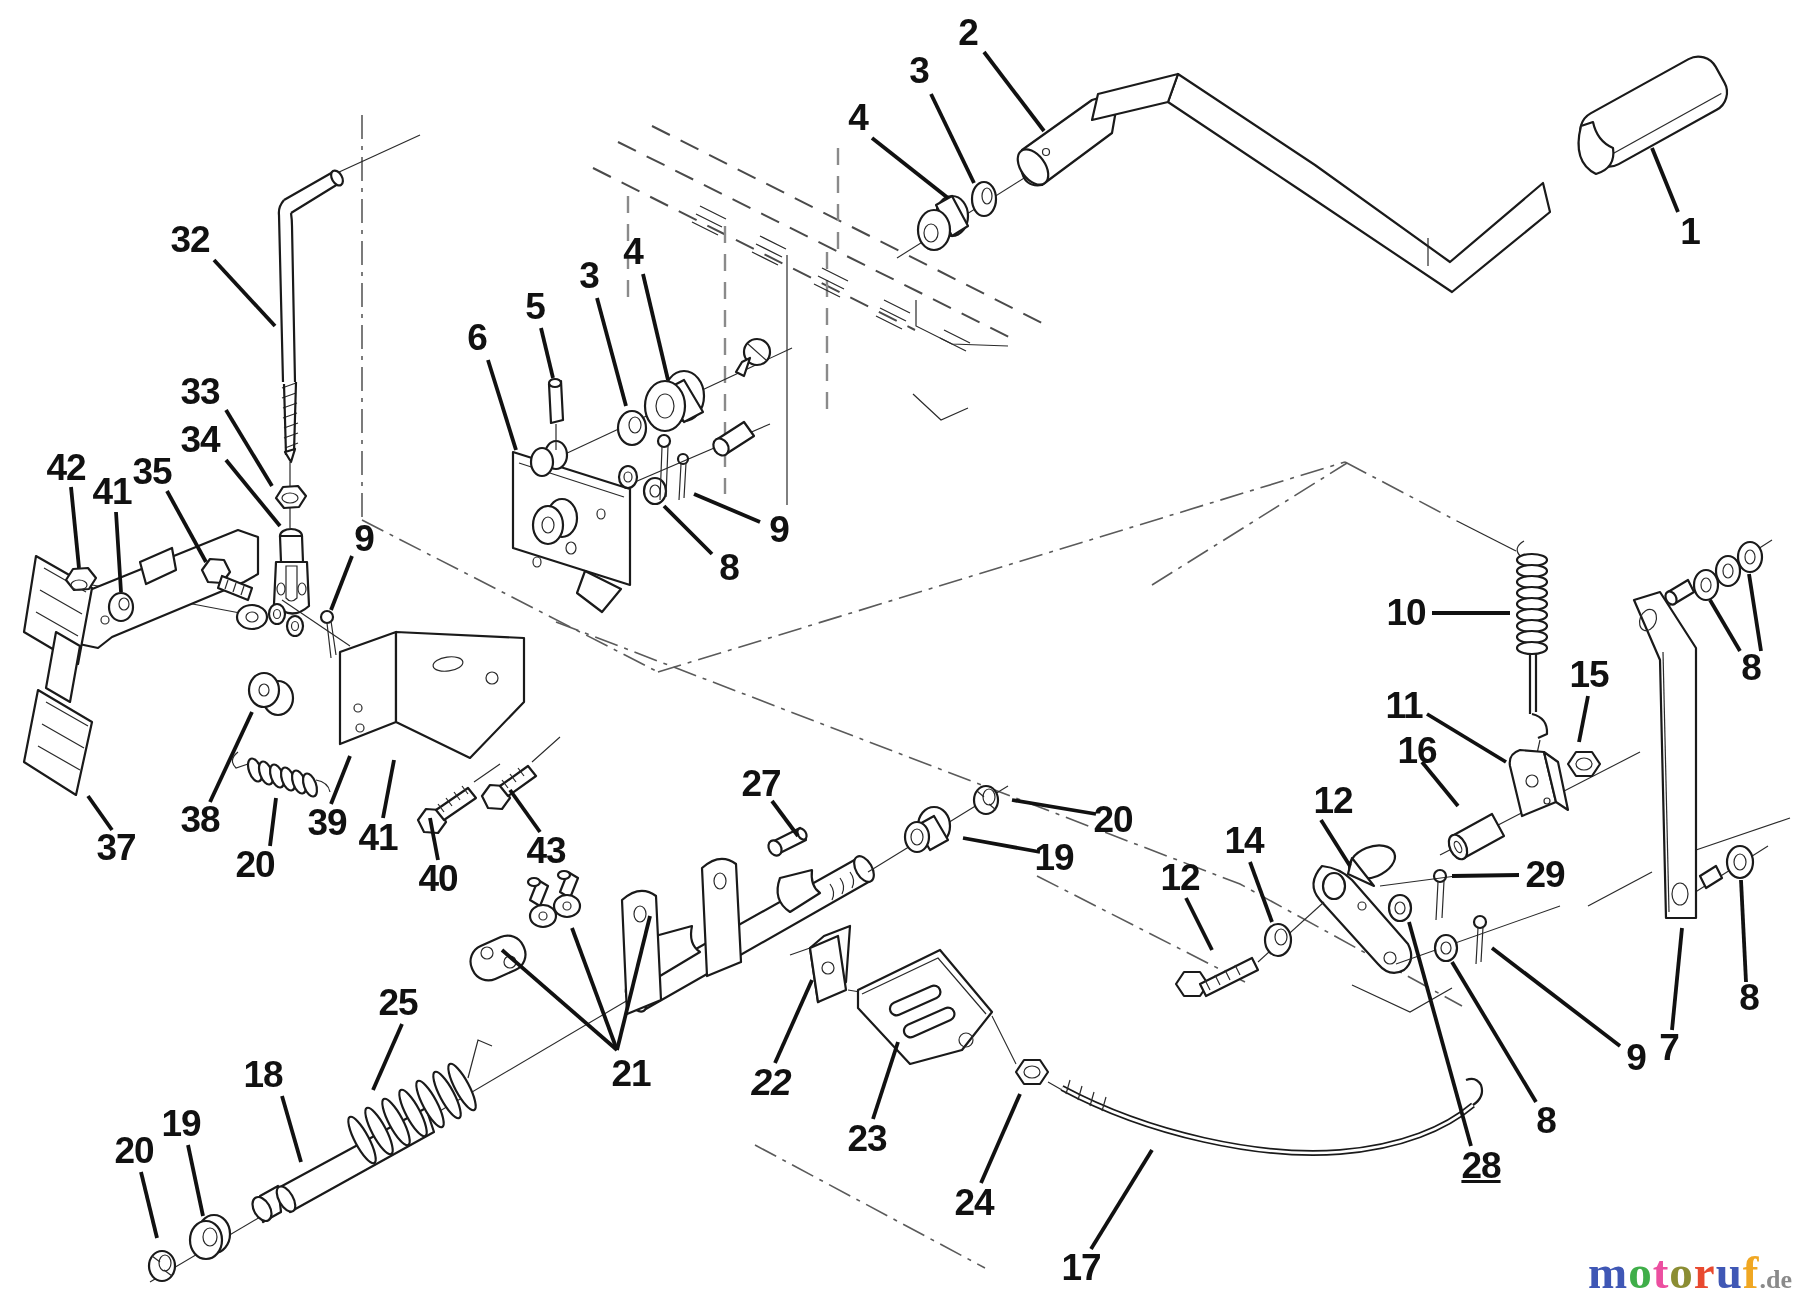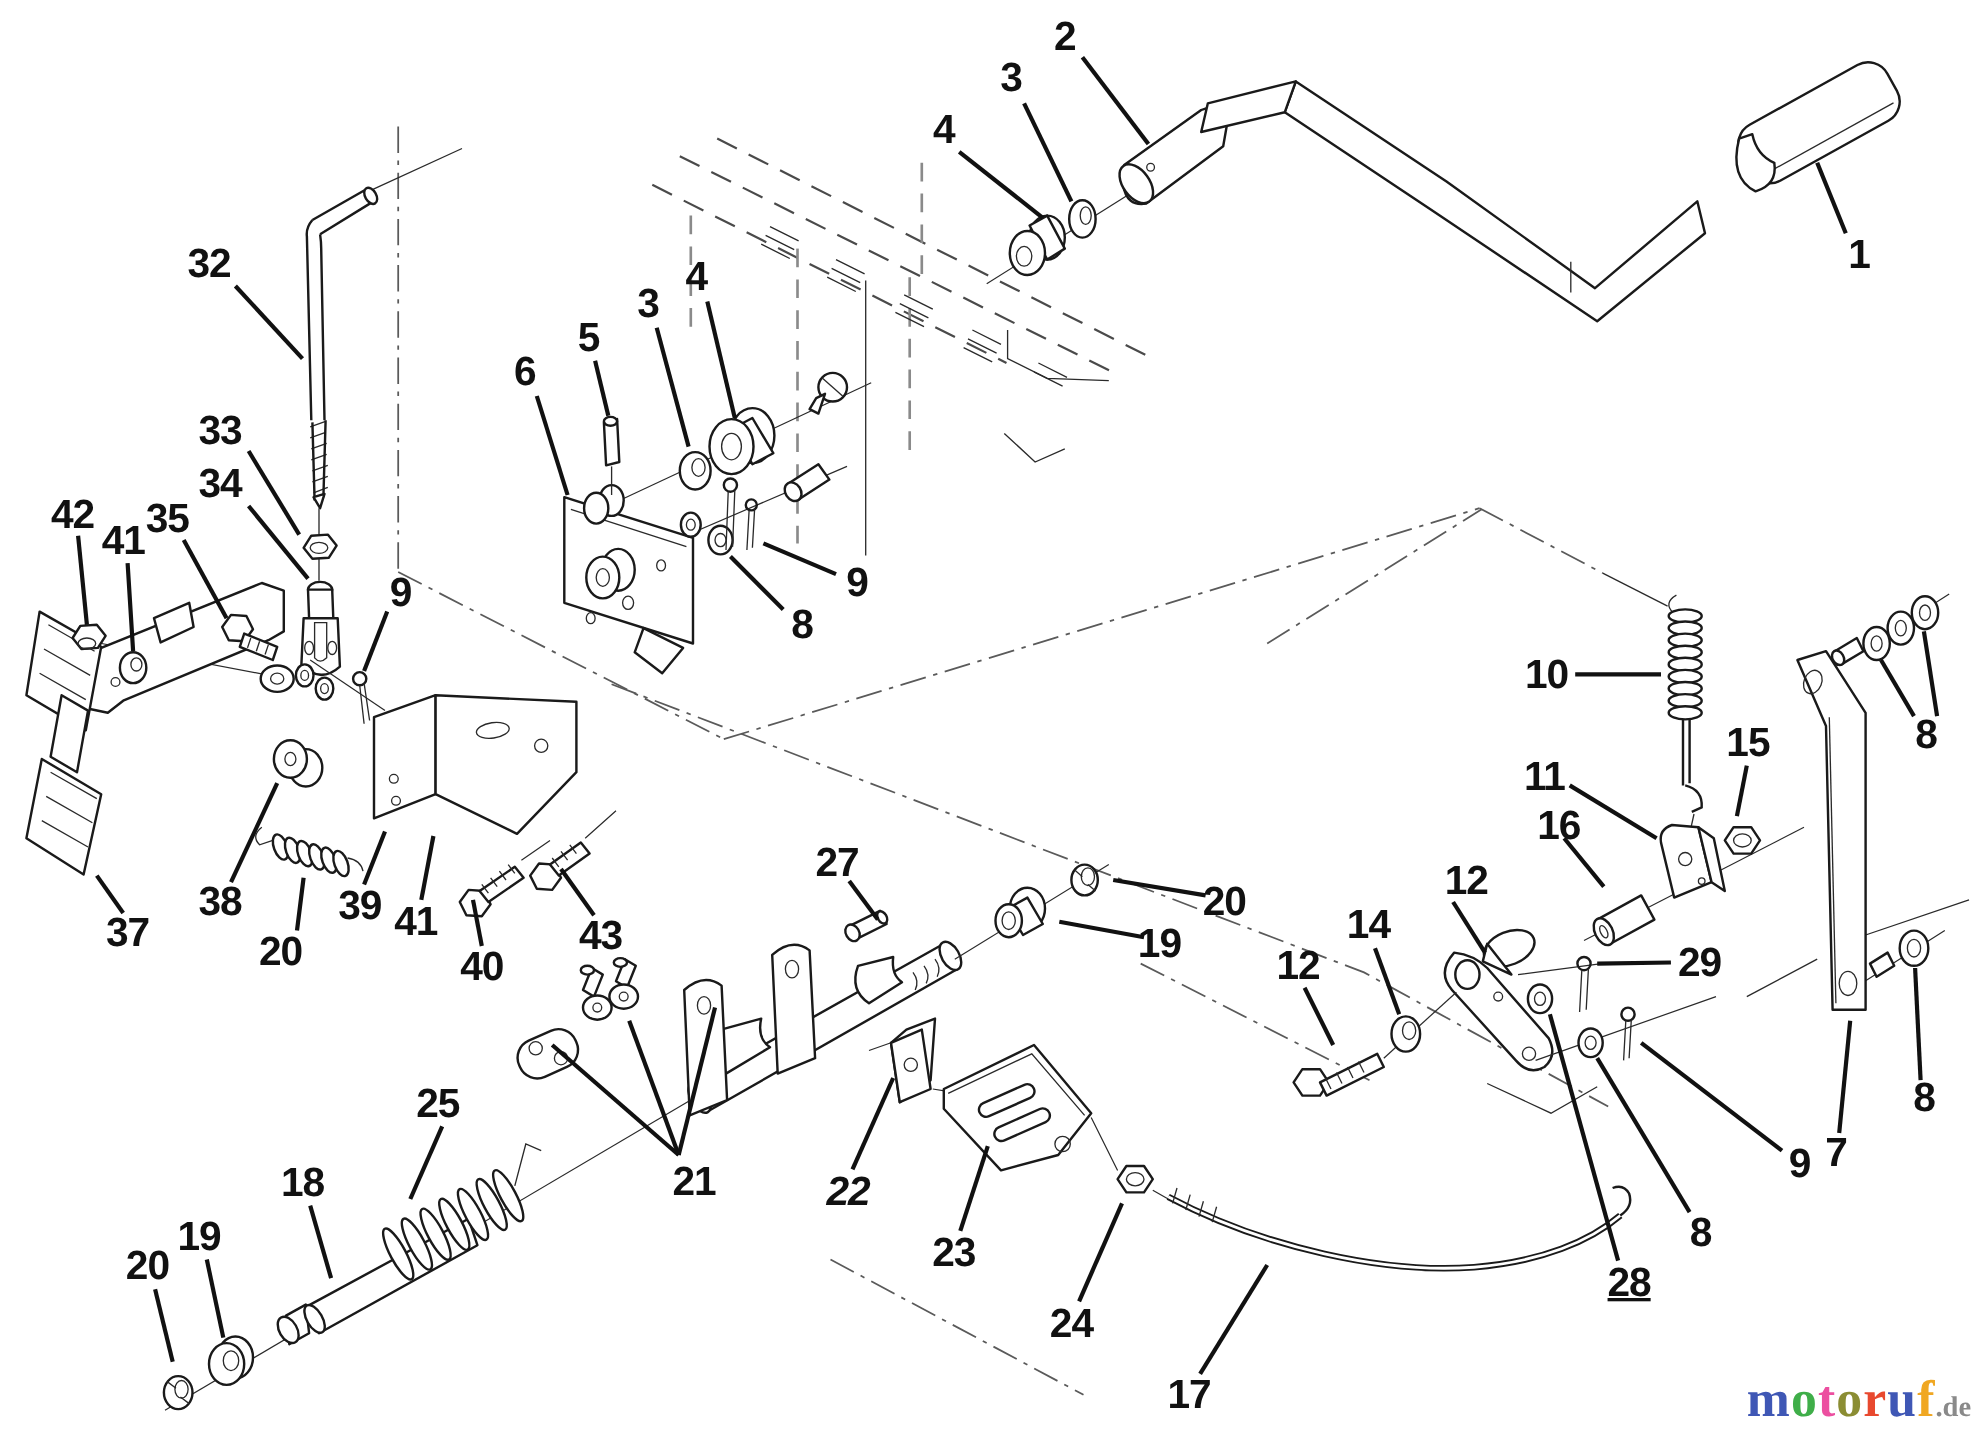--- a/index.html
+++ b/index.html
@@ -442,21 +442,21 @@
       <div class="callout" style="left: 364px; top: 539px;">9</div>
       <div class="callout" style="left: 116px; top: 848px; text-align: right;">37</div>
       <div class="callout" style="left: 200px; top: 820px;">38</div>
       <div class="callout" style="left: 255px; top: 865px;">20</div>
       <div class="callout" style="left: 327px; top: 823px;">39</div>
       <div class="callout" style="left: 378px; top: 838px;">41</div>
       <div class="callout" style="left: 438px; top: 879px;">40</div>
       <div class="callout" style="left: 546px; top: 851px;">43</div>
       <div class="callout" style="left: 134px; top: 1151px;">20</div>
       <div class="callout" style="left: 181px; top: 1124px;">19</div>
-      <div class="callout" style="left: 275px; top: 1075px;">18</div>
+      <div class="callout" style="left: 263px; top: 1075px;">18</div>
       <div class="callout" style="left: 398px; top: 1003px;">25</div>
       <div class="callout" style="left: 631px; top: 1074px;">21</div>
       <div class="callout" style="left: 771px; top: 1083px; font-style: italic;">22</div>
       <div class="callout" style="left: 867px; top: 1139px;">23</div>
       <div class="callout" style="left: 974px; top: 1203px;">24</div>
       <div class="callout" style="left: 1081px; top: 1268px;">17</div>
       <div class="callout" style="left: 761px; top: 784px;">27</div>
       <div class="callout" style="left: 1054px; top: 858px;">19</div>
       <div class="callout" style="left: 1113px; top: 820px;">20</div>
       <div class="callout" style="left: 1406px; top: 613px;">10</div>

